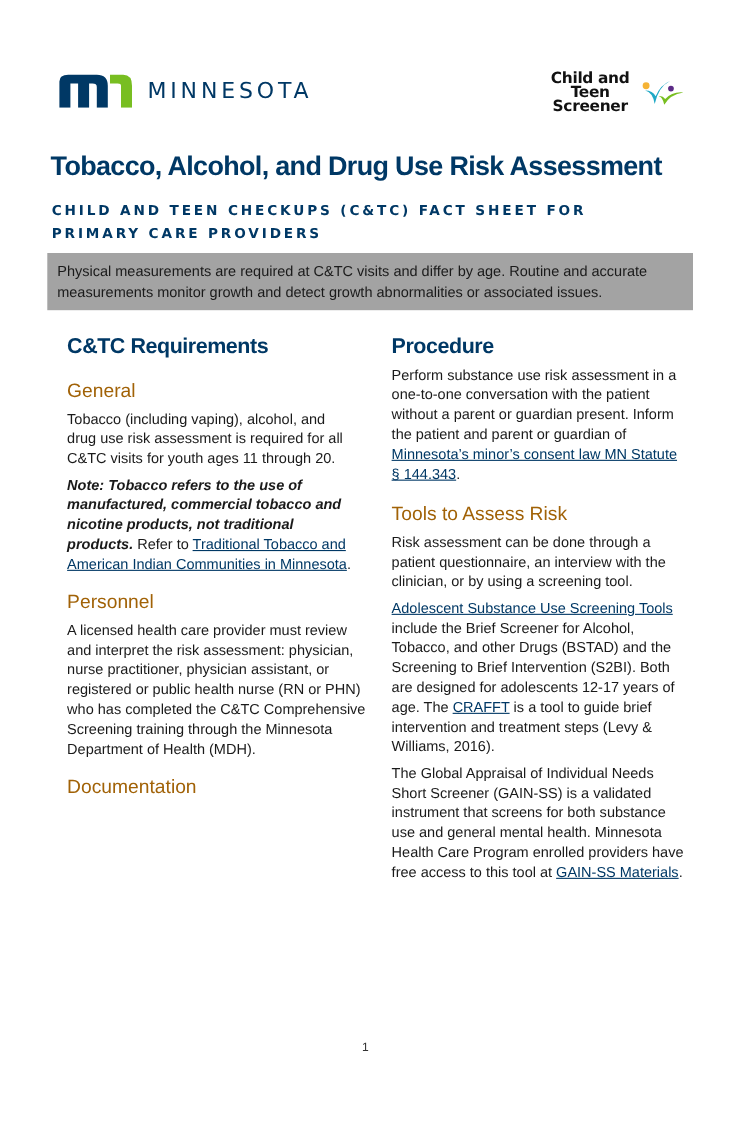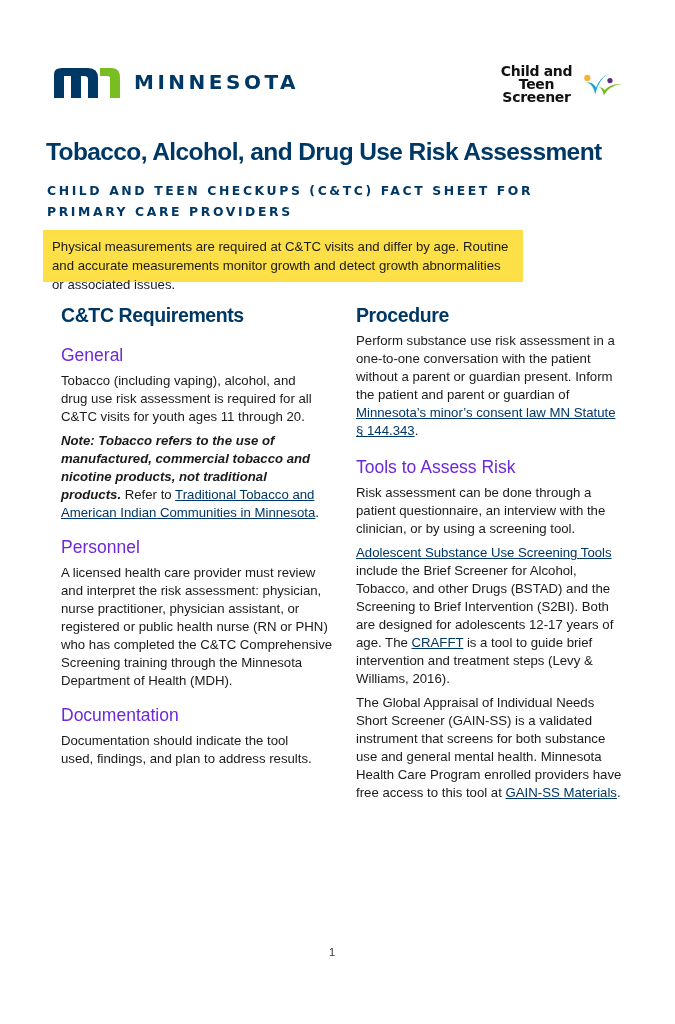--- a/index.html
+++ b/index.html
@@ -4,56 +4,56 @@
 <style>
   html, body { margin: 0; padding: 0; background: #ffffff; }
   body {
     width: 675px; height: 1024px; position: relative; overflow: hidden;
     font-family: "Liberation Sans", sans-serif; color: #1a1a1a;
   }
   .header { position: absolute; left: 0; top: 0; width: 675px; height: 120px; }
   .mn-logo { position: absolute; left: 52px; top: 66px; height: 32px; display: flex; align-items: center; }
   .mn-mark { width: 70px; height: 32px; }
   .mn-word {
-    margin-left: 12px; font-family: "DejaVu Sans", sans-serif; font-weight: bold;
+    margin-left: 12px; font-family: "DejaVu Sans", sans-serif; font-weight: normal;
     font-size: 20px; letter-spacing: 3.5px; color: #003865;
   }
   .ctc-logo { position: absolute; left: 488px; top: 64px; width: 135px; height: 40px; display: flex; align-items: center; }
   .ctc-text {
     font-family: "DejaVu Sans", sans-serif; font-weight: bold; font-size: 14px;
     line-height: 13px; text-align: center; color: #111; letter-spacing: -0.3px;
   }
   .ctc-mark { width: 46px; height: 32px; margin-left: -2px; }
 
   .title {
     position: absolute; left: 46px; top: 138px; margin: 0;
     font-family: "Liberation Sans", sans-serif; font-weight: bold; font-size: 24.5px;
     color: #003865; letter-spacing: -0.6px;
   }
   .subtitle {
     position: absolute; left: 47px; top: 180px; margin: 0; width: 560px;
     font-family: "DejaVu Sans", sans-serif; font-weight: bold; font-size: 12.4px;
     letter-spacing: 2.6px; line-height: 21px; color: #003865;
   }
   .callout {
-    position: absolute; left: 43px; top: 230px; width: 480px; height: 52px;
-    background: #fde047; box-sizing: border-box; padding: 7px 10px 0 9px;
+    position: absolute; left: 43px; top: 230px; width: 587px; height: 52px;
+    background: #a3a3a3; box-sizing: border-box; padding: 7px 10px 0 9px;
     font-size: 13.2px; line-height: 19px; color: #1a1a1a;
   }
 
   .col { position: absolute; top: 300px; width: 290px; }
   .col.left { left: 61px; }
   .col.right { left: 356px; }
 
   .h2 {
     margin: 0; font-weight: bold; font-size: 19.5px; color: #003865; letter-spacing: -0.4px;
     line-height: 30px;
   }
   .h3 {
-    margin: 0; font-weight: normal; font-size: 17.5px; color: #6d28d9; line-height: 26px;
+    margin: 0; font-weight: normal; font-size: 17.5px; color: #a16207; line-height: 26px;
   }
   p { margin: 0; font-size: 13.2px; line-height: 18px; color: #1a1a1a; }
   a { color: #003865; text-decoration: underline; }
   em { font-style: italic; font-weight: bold; }
 
   .page-num {
     position: absolute; left: 329px; top: 946px; font-size: 11px; color: #333;
   }
 </style>
 </head>
@@ -94,21 +94,20 @@
   <p style="margin-top:4px; width:255px;">Tobacco (including vaping), alcohol, and drug use risk assessment is required for all C&amp;TC visits for youth ages 11 through 20.</p>
   <p style="margin-top:6px; width:262px;">
     <em>Note: Tobacco refers to the use of manufactured, commercial tobacco and nicotine products, not traditional products.</em>
     <span>Refer to </span><a href="#">Traditional Tobacco and American Indian Communities in Minnesota</a><span>.</span>
   </p>
 
   <h3 class="h3" style="margin-top:12px;">Personnel</h3>
   <p style="margin-top:4px; width:272px;">A licensed health care provider must review and interpret the risk assessment: physician, nurse practitioner, physician assistant, or registered or public health nurse (RN or PHN) who has completed the C&amp;TC Comprehensive Screening training through the Minnesota Department of Health (MDH).</p>
 
   <h3 class="h3" style="margin-top:12px;">Documentation</h3>
-  <p style="margin-top:4px; width:260px;">Documentation should indicate the tool used, findings, and plan to address results.</p>
 </div>
 
 <div class="col right">
   <h2 class="h2">Procedure</h2>
   <p style="margin-top:2px; width:268px;">
     <span>Perform substance use risk assessment in a one-to-one conversation with the patient without a parent or guardian present. Inform the patient and parent or guardian of </span><a href="#">Minnesota’s minor’s consent law MN Statute § 144.343</a><span>.</span>
   </p>
 
   <h3 class="h3" style="margin-top:14px;">Tools to Assess Risk</h3>
   <p style="margin-top:4px; width:270px;">Risk assessment can be done through a patient questionnaire, an interview with the clinician, or by using a screening tool.</p>

